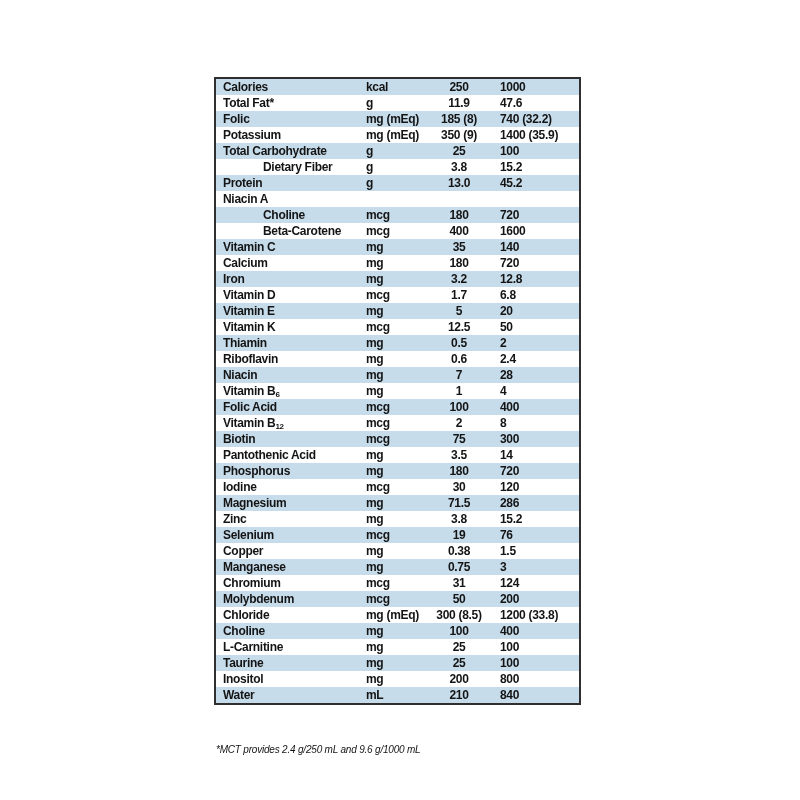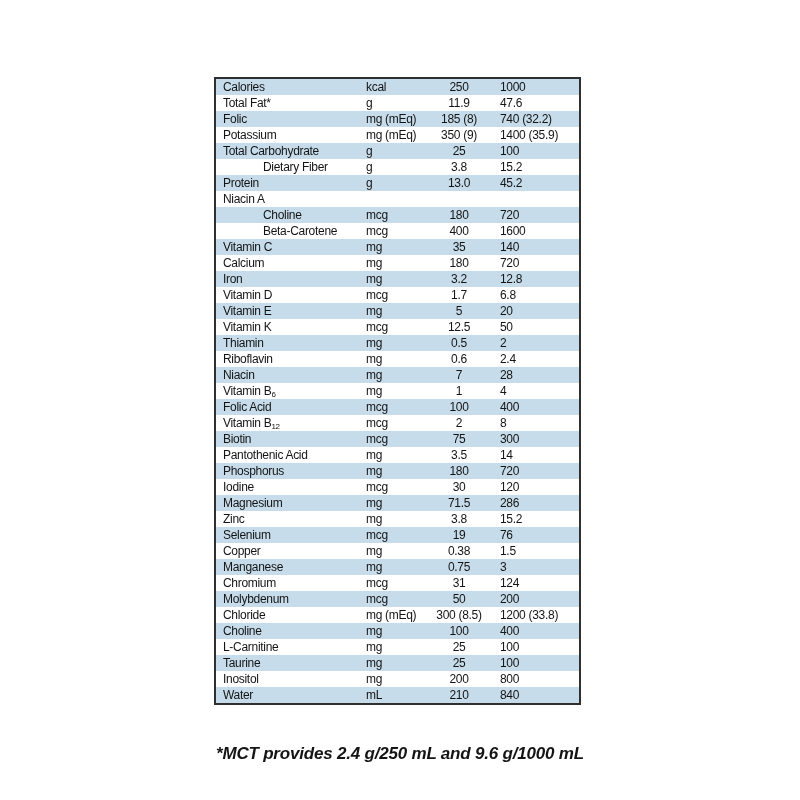--- a/index.html
+++ b/index.html
@@ -15,31 +15,31 @@
   .thead { display:flex; padding:3px 0 2px; background:#fff; border-bottom:1px solid #9aa4ab; }
   .title-block { width:150px; padding-left:7px; }
   .title { color:var(--accent,#1b729a); font-weight:bold; font-size:15px; line-height:17px; letter-spacing:-0.4px; white-space:nowrap; }
   .subtitle { color:var(--accent,#1b729a); font-style:italic; font-size:12px; line-height:14px; }
   .colhead { display:flex; flex-direction:column; justify-content:flex-end; text-align:center;
     font-weight:bold; font-size:12px; line-height:13px; letter-spacing:-0.3px; color:#141414; }
   .colhead.c1 { width:82px; margin-left:52px; }
   .colhead.c2 { width:79px; }
 
   .tbody { display:block; }
-  .row { display:flex; height:16px; align-items:center; font-weight:normal; font-size:12px;
+  .row { display:flex; height:16px; align-items:center; font-weight:bold; font-size:12px;
     letter-spacing:-0.3px; color:#141414; background:#fff; }
   .row.alt { background:var(--rowAlt,#c7dcea); }
   .cell-name { width:150px; padding-left:7px; white-space:nowrap; }
   .row.indent .cell-name { padding-left:47px; }
   .cell-unit { width:52px; white-space:nowrap; }
   .cell-v1 { width:82px; text-align:center; white-space:nowrap; }
   .cell-v2 { width:79px; text-align:left; white-space:nowrap; }
   .cell-name sub { font-size:8px; line-height:0; vertical-align:-2px; }
 
-  .footnote { position:absolute; left:216px; top:744px; font-size:17px; font-weight:bold;
+  .footnote { position:absolute; left:216px; top:744px; font-size:10px; font-weight:normal;
     font-style:italic; color:#141414; letter-spacing:-0.2px; white-space:nowrap; }
 </style>
 </head>
 <body>
 
 <div class="sheet">
 
   <div class="nutrition-table">
 
 

